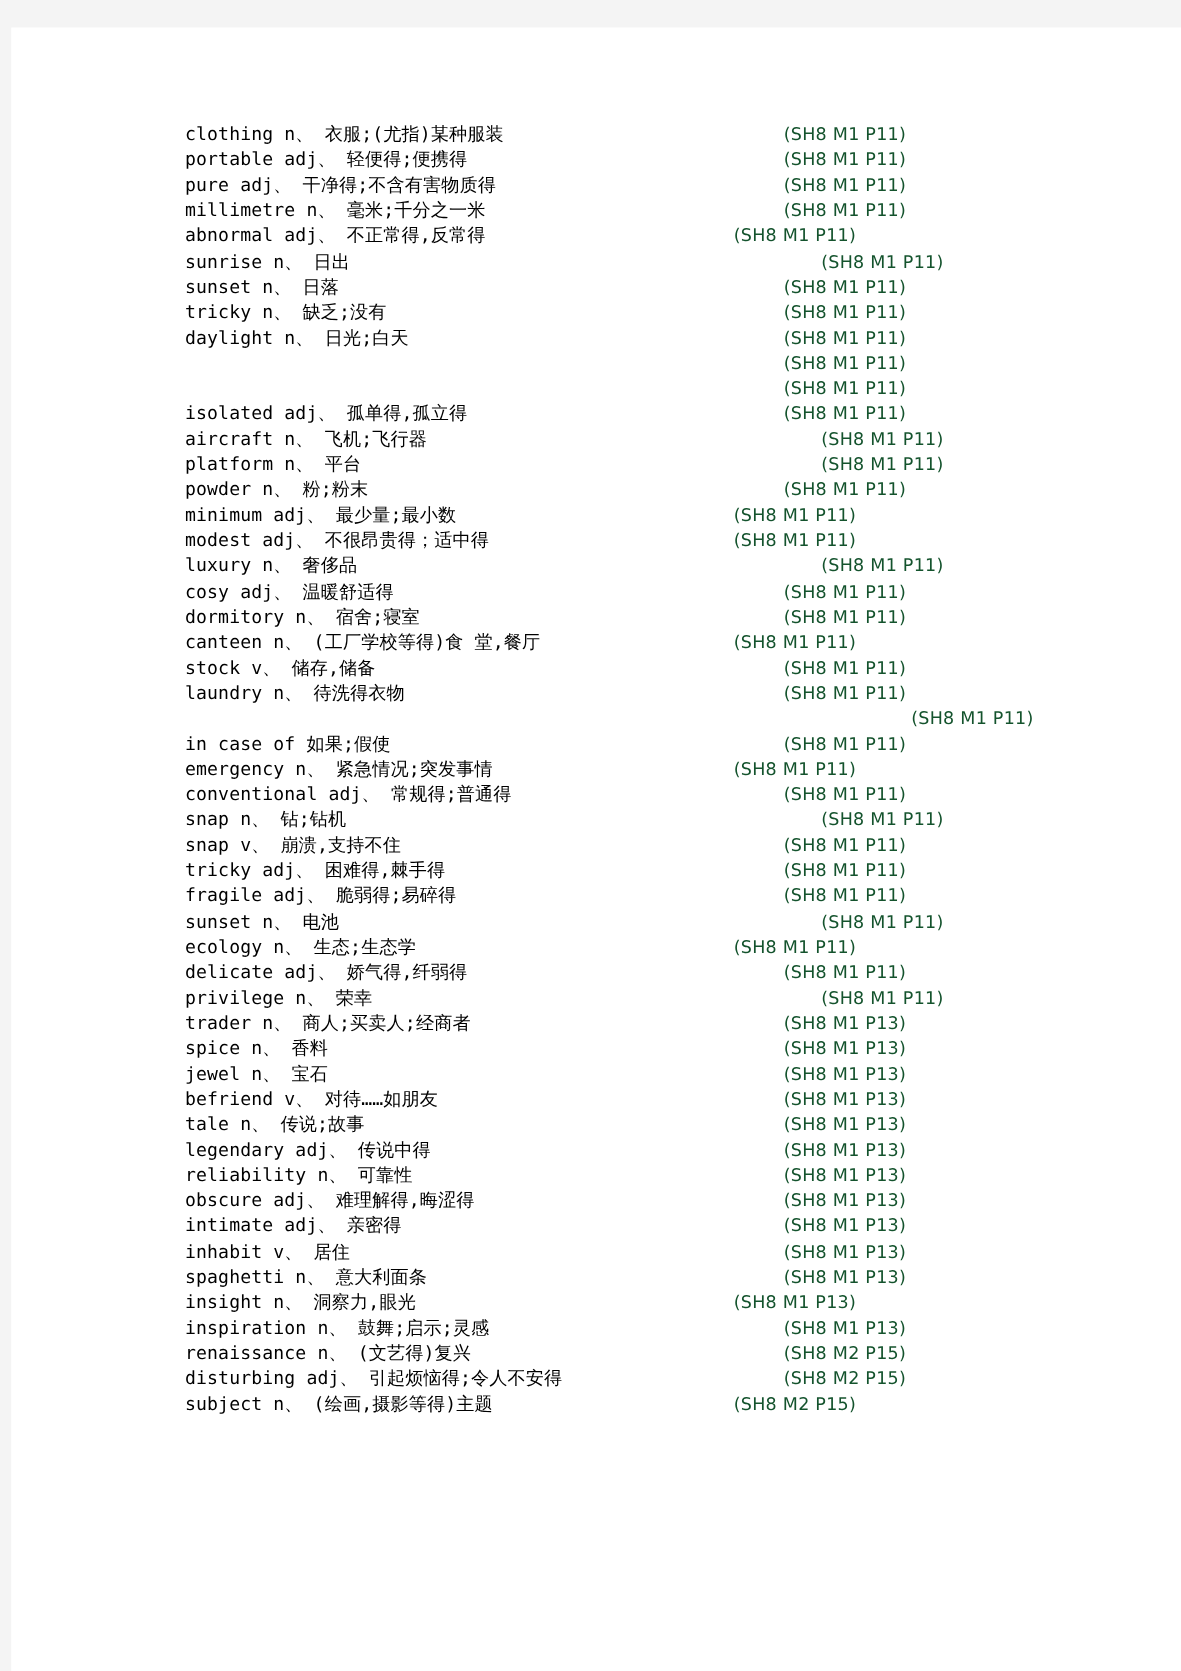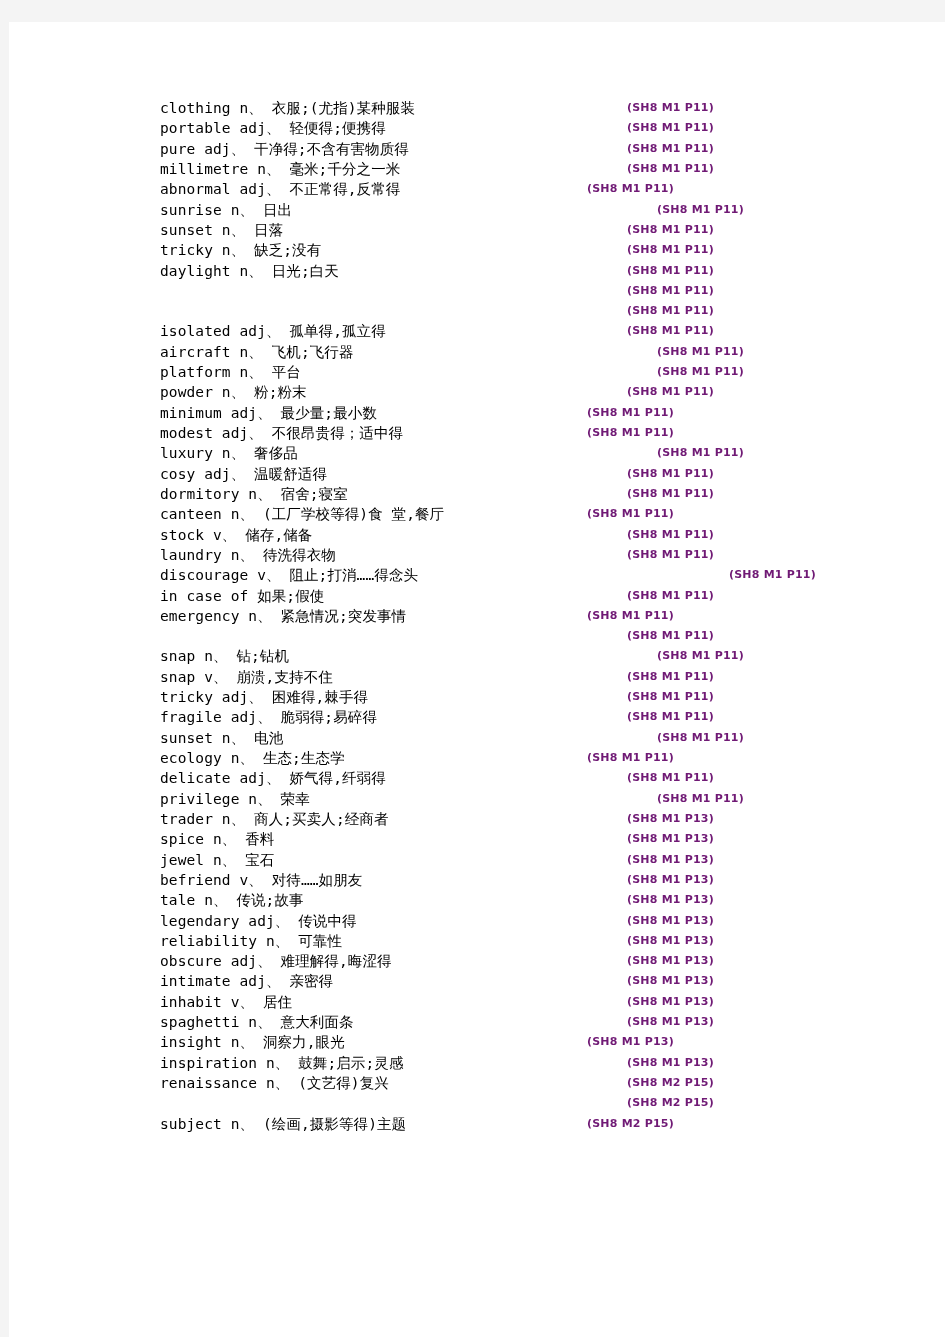--- a/index.html
+++ b/index.html
@@ -41,31 +41,29 @@
   }
 
   .entry {
     position: absolute;
     left: 0;
     top: 0;
     font-family: "DejaVu Sans Mono", monospace;
     font-size: 14.5px;
     color: #000000;
     letter-spacing: 0.1px;
-    margin-left: 12px;
   }
 
   .ref {
     position: absolute;
     top: 0;
     font-family: "DejaVu Sans", sans-serif;
-    font-size: 11px;
-    color: #701a75;
+    font-size: 14px;
+    color: #14532d;
     letter-spacing: 0.2px;
-    font-weight: bold;
   }
 
   
   .ref.indent-a { left: 439px; }
   .ref.indent-b { left: 479px; }
   .ref.indent-c { left: 509px; }
   .ref.indent-d { left: 581px; }
 </style>
 </head>
 <body>
@@ -156,32 +154,32 @@
       </div>
       <div class="vocab-row">
         <span class="entry">stock v、 储存,储备</span>
         <span class="ref indent-b">(SH8 M1 P11)</span>
       </div>
       <div class="vocab-row">
         <span class="entry">laundry n、 待洗得衣物</span>
         <span class="ref indent-b">(SH8 M1 P11)</span>
       </div>
       <div class="vocab-row">
-        <span class="entry">discourage v、 阻止;打消……得念头</span>
         <span class="ref indent-d">(SH8 M1 P11)</span>
       </div>
       <div class="vocab-row">
         <span class="entry">in case of 如果;假使</span>
         <span class="ref indent-b">(SH8 M1 P11)</span>
       </div>
       <div class="vocab-row">
         <span class="entry">emergency n、 紧急情况;突发事情</span>
         <span class="ref indent-a">(SH8 M1 P11)</span>
       </div>
       <div class="vocab-row">
+        <span class="entry">conventional adj、 常规得;普通得</span>
         <span class="ref indent-b">(SH8 M1 P11)</span>
       </div>
       <div class="vocab-row">
         <span class="entry">snap n、 钻;钻机</span>
         <span class="ref indent-c">(SH8 M1 P11)</span>
       </div>
       <div class="vocab-row">
         <span class="entry">snap v、 崩溃,支持不住</span>
         <span class="ref indent-b">(SH8 M1 P11)</span>
       </div>
@@ -259,20 +257,21 @@
       </div>
       <div class="vocab-row">
         <span class="entry">inspiration n、 鼓舞;启示;灵感</span>
         <span class="ref indent-b">(SH8 M1 P13)</span>
       </div>
       <div class="vocab-row">
         <span class="entry">renaissance n、 (文艺得)复兴</span>
         <span class="ref indent-b">(SH8 M2 P15)</span>
       </div>
       <div class="vocab-row">
+        <span class="entry">disturbing adj、 引起烦恼得;令人不安得</span>
         <span class="ref indent-b">(SH8 M2 P15)</span>
       </div>
       <div class="vocab-row">
         <span class="entry">subject n、 (绘画,摄影等得)主题</span>
         <span class="ref indent-a">(SH8 M2 P15)</span>
       </div>
     </div>
 </div>
 
 </body></html>

